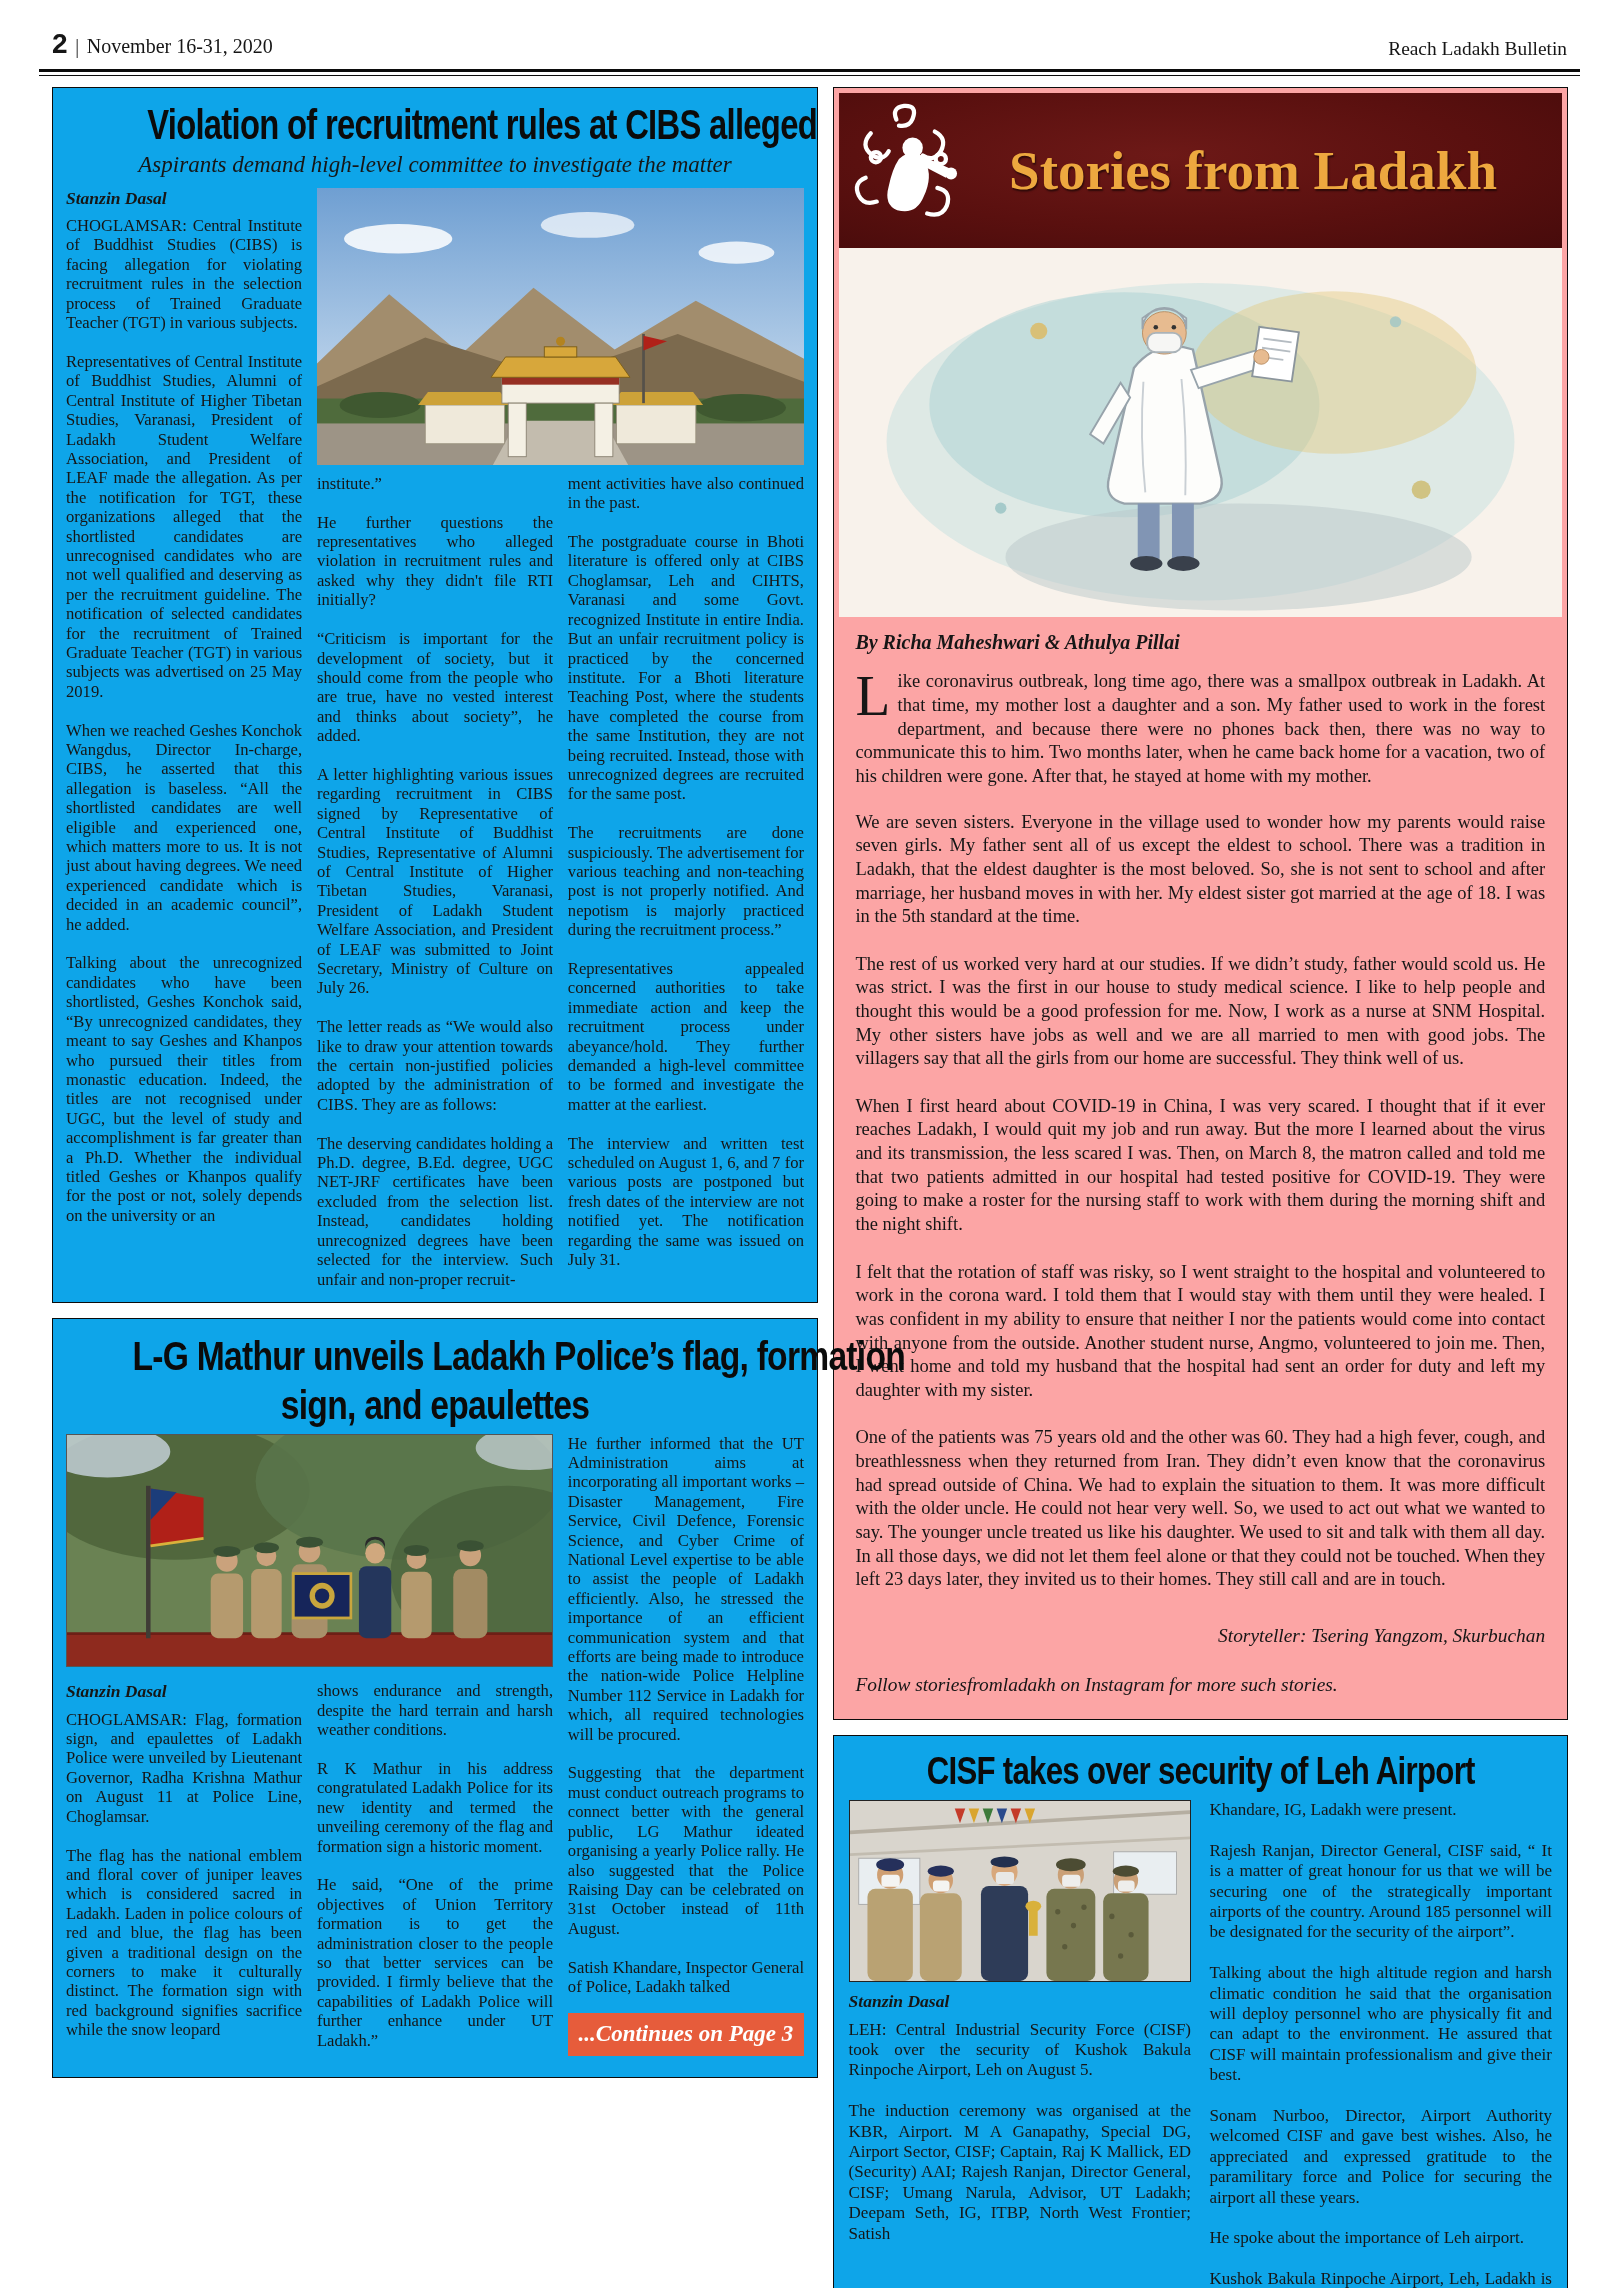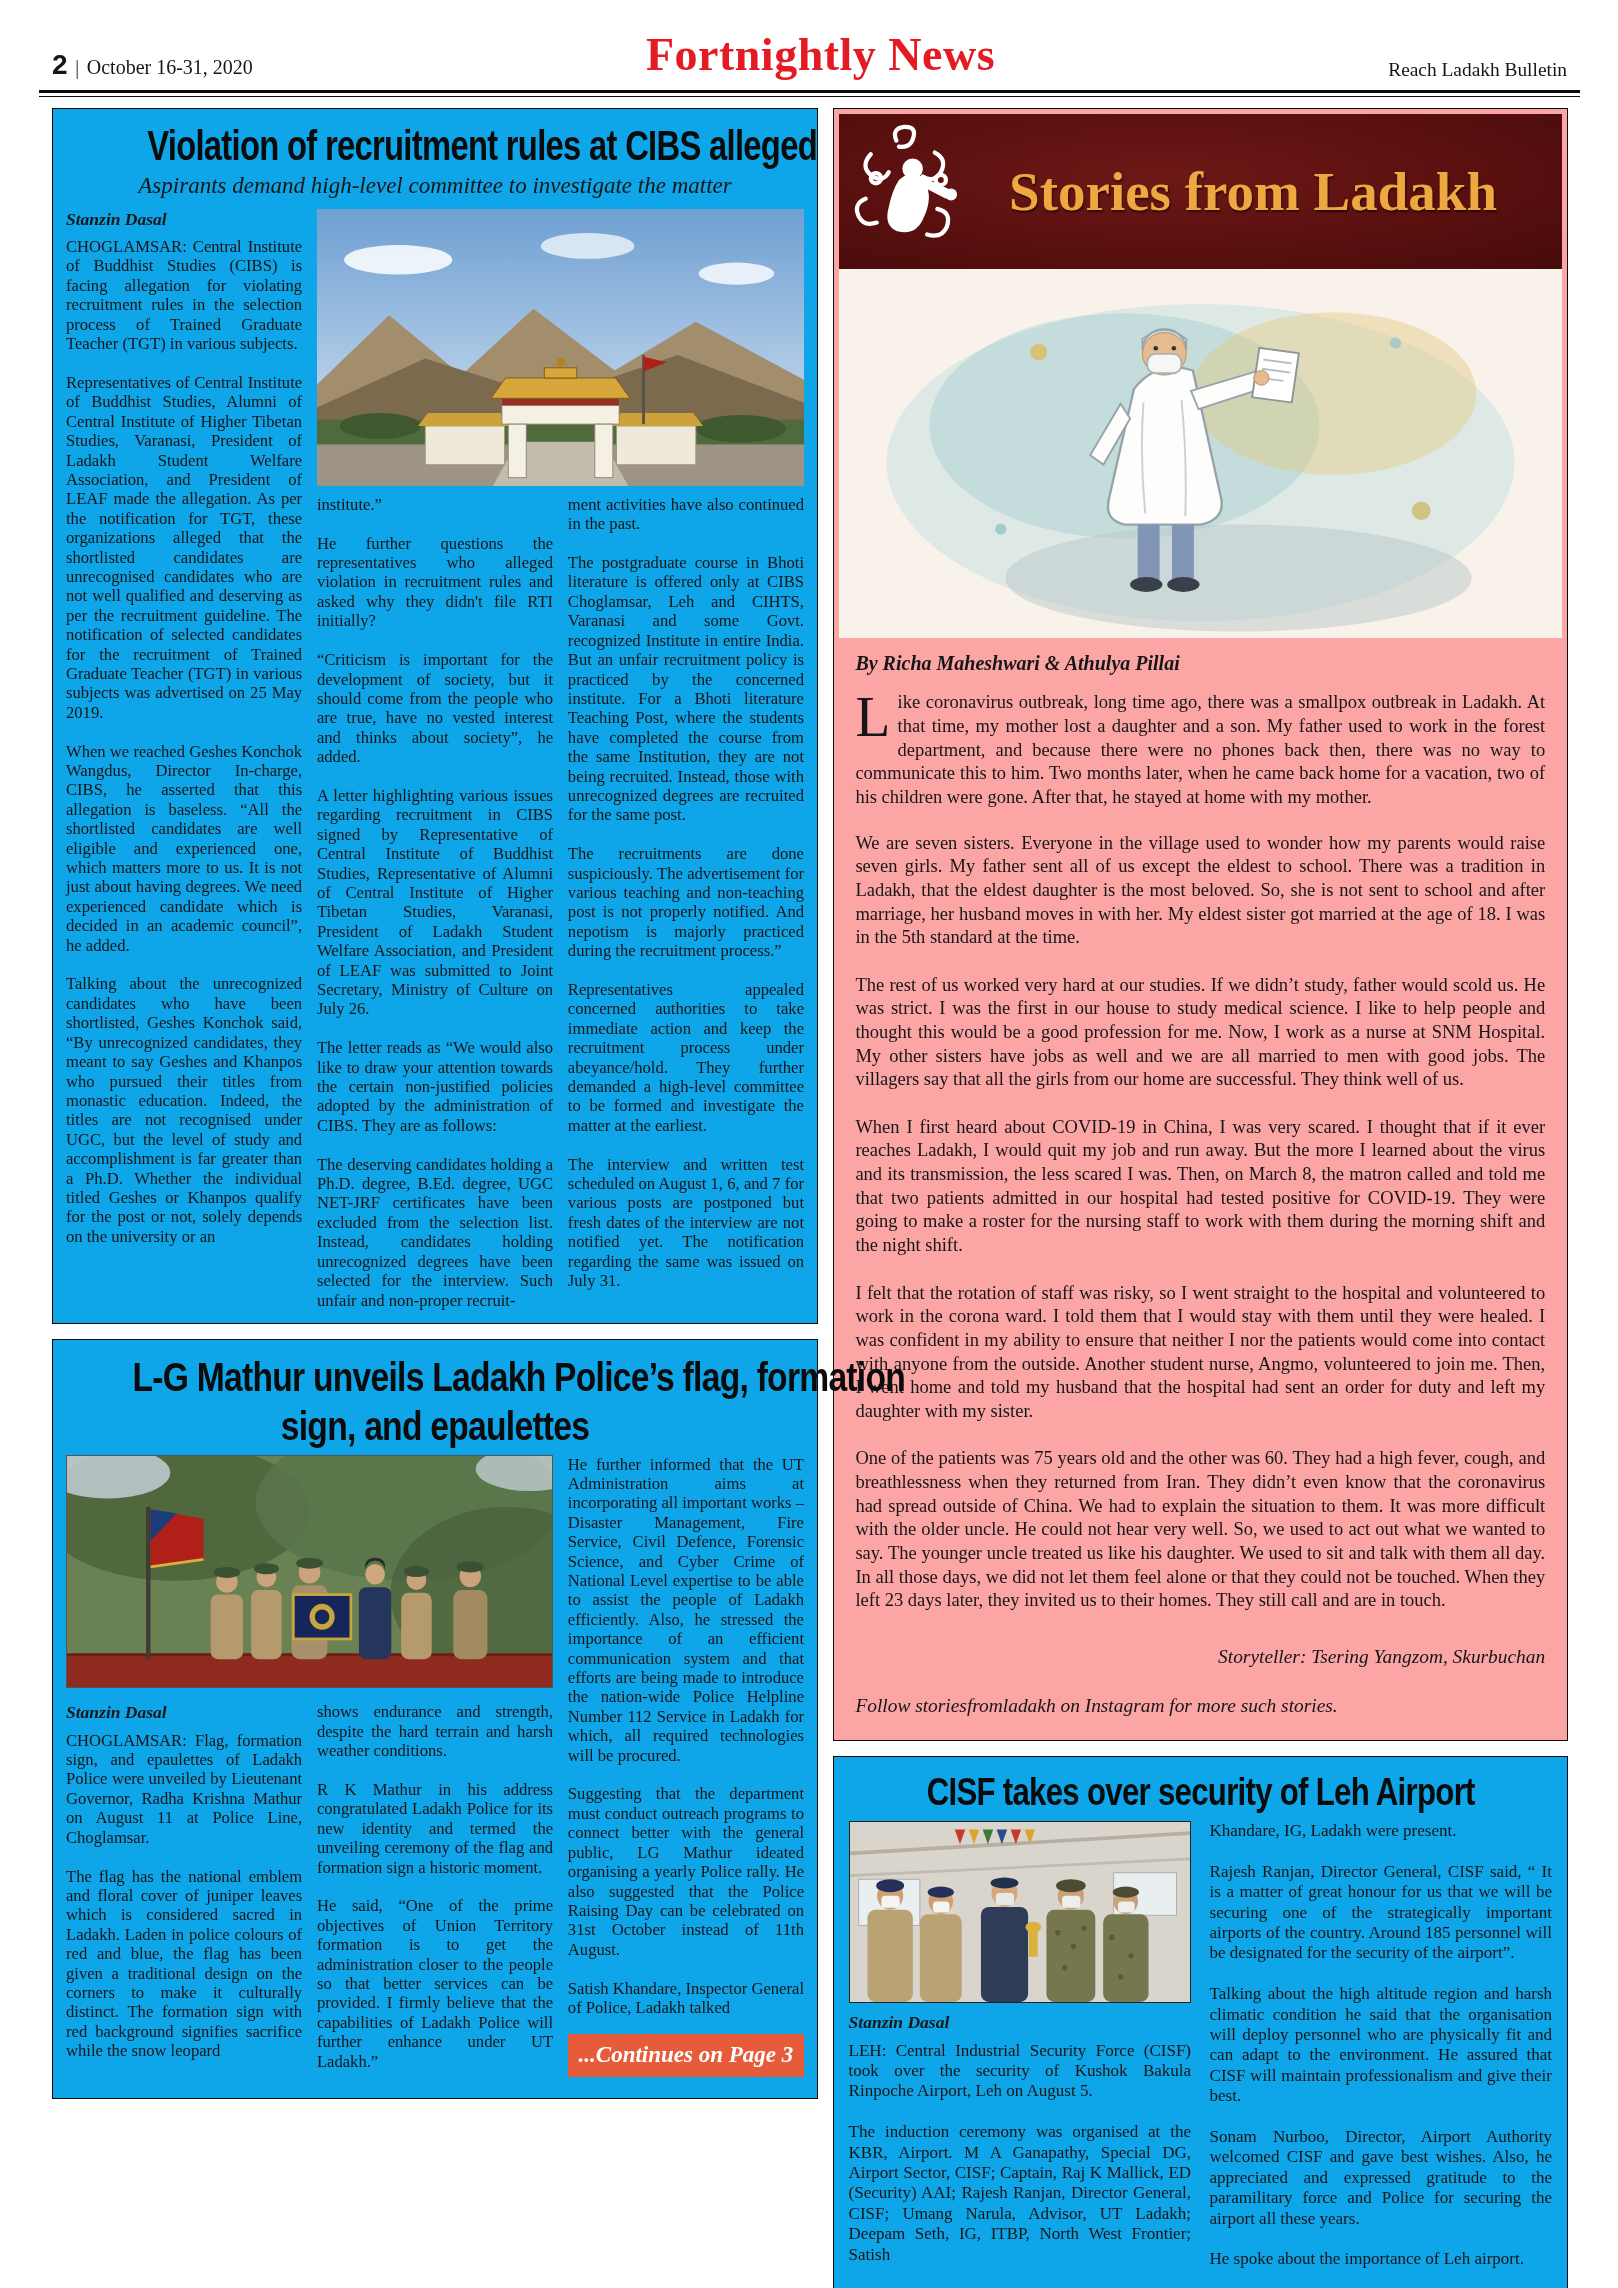--- a/index.html
+++ b/index.html
@@ -96,23 +96,22 @@
 </style>
 </head>
 <body>
 
 <div class="page">
 
   <header>
     <div class="hdr-left">
       <span class="pgnum">2</span>
       <span class="sep">|</span>
-      <span>October 16-31, 2020</span>
+      <span>November 16-31, 2020</span>
     </div>
-    <div class="masthead">Fortnightly News</div>
     <div class="hdr-right">Reach Ladakh Bulletin</div>
   </header>
   <div class="rule-thick"></div>
   <div class="rule-thin"></div>
 
   <main class="content">
 
     <section class="col-left">
 
       <article class="box cibs">

